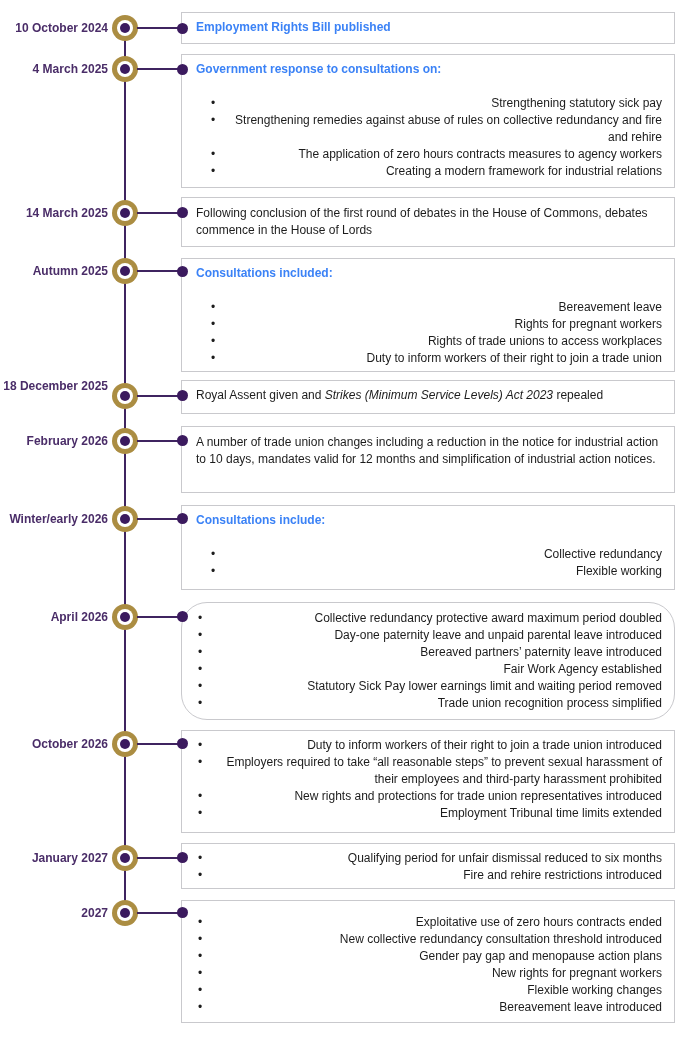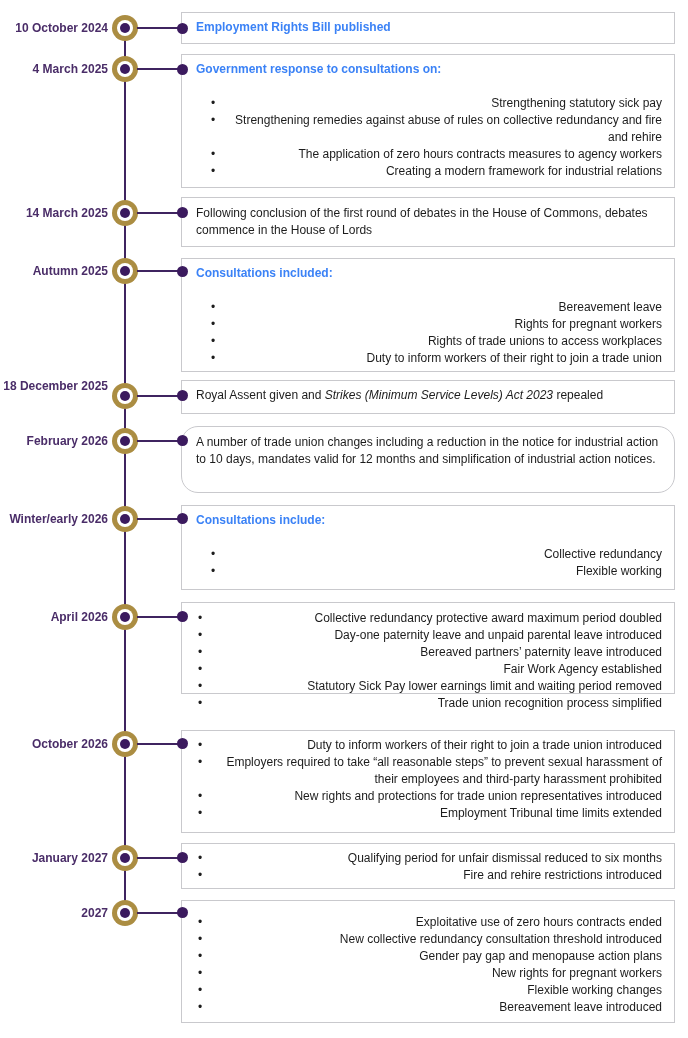--- a/index.html
+++ b/index.html
@@ -115,21 +115,21 @@
 </div>
 
 <div>
   <div class="date" style="top:434px;">February 2026</div>
   <div class="node" style="top:428px;">
       <div class="ring">
         <div class="core"></div>
       </div>
     </div>
   <div class="connector" style="top:440px;"></div>
-  <div class="box" style="top:426px;height:67px;padding-top:7px;border-radius:17px;">
+  <div class="box" style="top:426px;height:67px;padding-top:7px;">
     <div class="plain">A number of trade union changes including a reduction in the notice for industrial action to 10 days, mandates valid for 12 months and simplification of industrial action notices.</div>
   </div>
   <div class="dot" style="top:435px;"></div>
 </div>
 
 <div>
   <div class="date" style="top:512px;">Winter/early 2026</div>
   <div class="node" style="top:506px;">
       <div class="ring">
         <div class="core"></div>
@@ -147,21 +147,21 @@
 </div>
 
 <div>
   <div class="date" style="top:610px;">April 2026</div>
   <div class="node" style="top:604px;">
       <div class="ring">
         <div class="core"></div>
       </div>
     </div>
   <div class="connector" style="top:616px;"></div>
-  <div class="box list-only" style="top:602px;height:92px;padding-top:7px;">
+  <div class="box list-only" style="top:602px;height:118px;padding-top:7px;border-radius:26px;">
     <ul>
       <li>Collective redundancy protective award maximum period doubled</li>
       <li>Day-one paternity leave and unpaid parental leave introduced</li>
       <li>Bereaved partners’ paternity leave introduced</li>
       <li>Fair Work Agency established</li>
       <li>Statutory Sick Pay lower earnings limit and waiting period removed</li>
       <li>Trade union recognition process simplified</li>
     </ul>
   </div>
   <div class="dot" style="top:611px;"></div>

